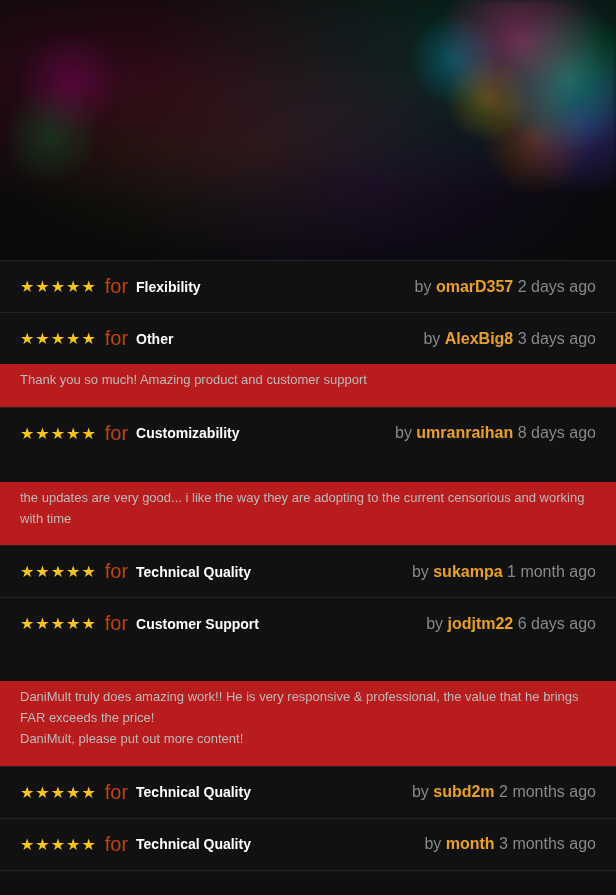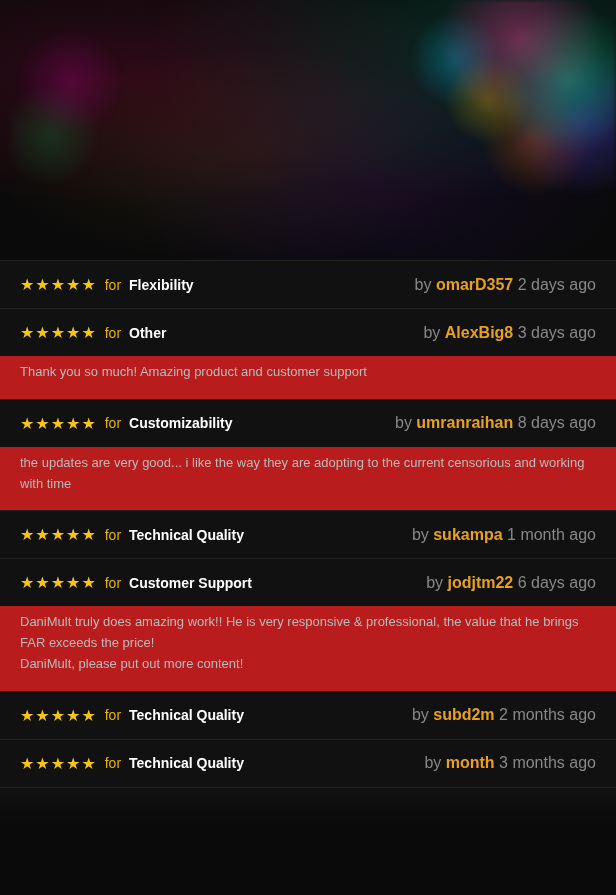--- a/index.html
+++ b/index.html
@@ -111,22 +111,22 @@
       gap: 8px;
     }
 
     .stars {
       color: #f5c518;
       font-size: 16px;
       letter-spacing: 1px;
     }
 
     .for-label {
-      color: #eab308;
-      font-size: 14px;
+      color: #c2410c;
+      font-size: 20px;
     }
 
     .category-label {
       color: #fff;
       font-size: 14px;
       font-weight: 700;
       text-align: right;
     }
 
     .review-meta {
@@ -189,42 +189,42 @@
     </div>
     <div class="review-row">
       <div class="review-header">
         <div class="review-left">
           <span class="stars">★★★★★</span>
           <span class="for-label">for</span>
           <span class="category-label">Customizability</span>
         </div>
         <div class="review-meta"><span>by </span><span class="reviewer-name">umranraihan</span><span> 8 days ago</span></div>
       </div>
-      <div class="review-body" style="white-space: pre-line;">the updates are very good... i like the way they are adopting to the current censorious and working with time</div>
+      <div class="review-body" style="white-space: pre-line; margin-top: 23px;">the updates are very good... i like the way they are adopting to the current censorious and working with time</div>
     </div>
     <div class="review-row">
       <div class="review-header">
         <div class="review-left">
           <span class="stars">★★★★★</span>
           <span class="for-label">for</span>
           <span class="category-label">Technical Quality</span>
         </div>
         <div class="review-meta"><span>by </span><span class="reviewer-name">sukampa</span><span> 1 month ago</span></div>
       </div>
     </div>
     <div class="review-row">
       <div class="review-header">
         <div class="review-left">
           <span class="stars">★★★★★</span>
           <span class="for-label">for</span>
           <span class="category-label">Customer Support</span>
         </div>
         <div class="review-meta"><span>by </span><span class="reviewer-name">jodjtm22</span><span> 6 days ago</span></div>
       </div>
-      <div class="review-body" style="white-space: pre-line;">DaniMult truly does amazing work!! He is very responsive &amp; professional, the value that he brings FAR exceeds the price!
+      <div class="review-body" style="white-space: pre-line; margin-top: 32px;">DaniMult truly does amazing work!! He is very responsive &amp; professional, the value that he brings FAR exceeds the price!
 DaniMult, please put out more content!</div>
     </div>
     <div class="review-row">
       <div class="review-header">
         <div class="review-left">
           <span class="stars">★★★★★</span>
           <span class="for-label">for</span>
           <span class="category-label">Technical Quality</span>
         </div>
         <div class="review-meta"><span>by </span><span class="reviewer-name">subd2m</span><span> 2 months ago</span></div>

